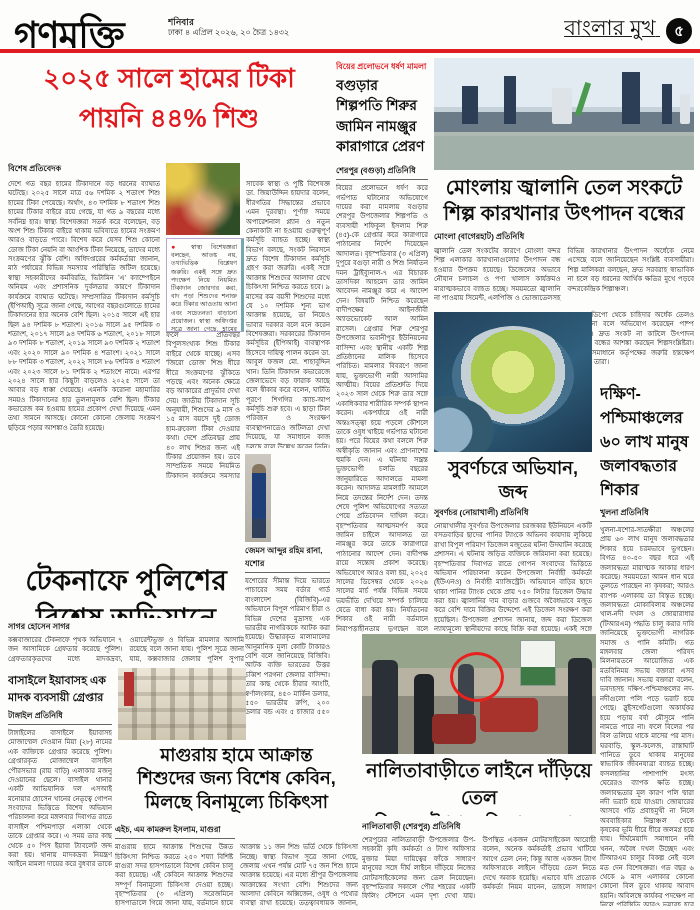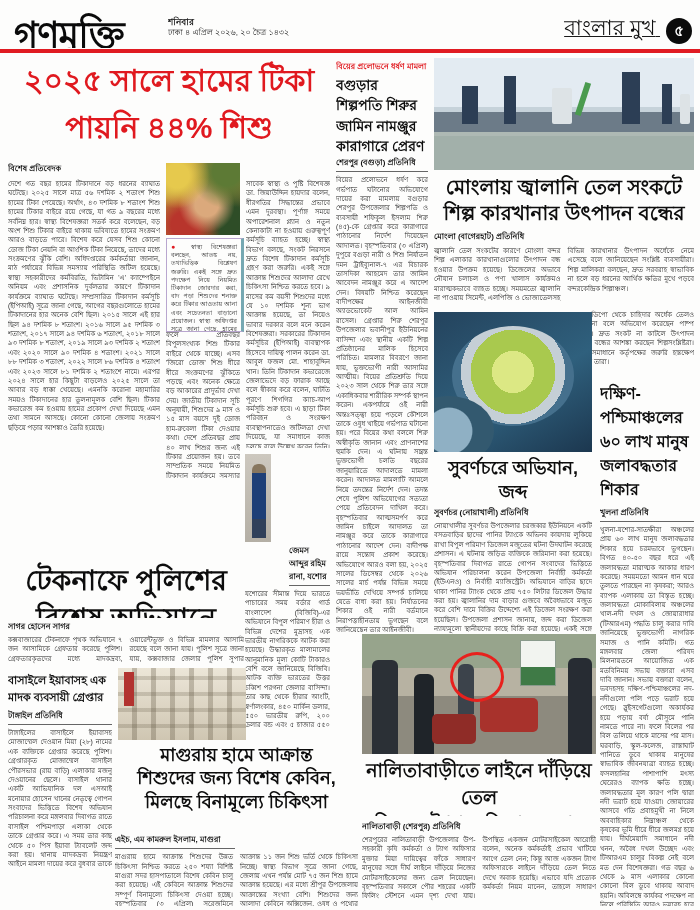--- a/index.html
+++ b/index.html
@@ -83,42 +83,42 @@
   <div class="abs dateblock" style="left:168px;top:16px;width:180px;height:30px;">
     <div class="day">শনিবার</div>
     <div>ঢাকা ৪ এপ্রিল ২০২৬, ২০ চৈত্র ১৪৩২</div>
   </div>
   <div class="abs" style="left:470px;top:12px;width:222px;height:32px;text-align:right;text-decoration:underline;">
     <span class="section-name">বাংলার মুখ</span>
     <span class="page-badge">৫</span>
   </div>
   <div class="red-rule"></div>
 
-  <div class="abs headline-red" style="left:8px;top:58px;width:322px;height:98px;font-size:30px;line-height:1.55;">
+  <div class="abs headline-red" style="left:8px;top:58px;width:322px;height:98px;font-size:26px;line-height:1.55;">
     <div>২০২৫ সালে হামের টিকা</div>
     <div>পায়নি ৪৪% শিশু</div>
   </div>
   <div class="abs" style="left:8px;top:162px;width:152px;height:14px;">
     <div class="byline">বিশেষ প্রতিবেদক</div>
   </div>
   <div class="abs body-text" style="left:8px;top:179px;width:152px;height:299px;">দেশে গত বছর হামের টিকাদানে বড় ধরনের ব্যাঘাত ঘটেছে। ২০২৫ সালে মাত্র ৫৬ দশমিক ২ শতাংশ শিশু হামের টিকা পেয়েছে। অর্থাৎ, ৪৩ দশমিক ৮ শতাংশ শিশু হামের টিকার বাইরে রয়ে গেছে, যা গত ৯ বছরের মধ্যে সর্বনিম্ন হার। স্বাস্থ্য বিশেষজ্ঞরা সতর্ক করে বলেছেন, বড় অংশ শিশু টিকার বাইরে থাকায় ভবিষ্যতে হামের সংক্রমণ আরও বাড়তে পারে। বিশেষ করে যেসব শিশু কোনো ডোজ টিকা নেয়নি বা আংশিক টিকা নিয়েছে, তাদের মধ্যে সংক্রমণের ঝুঁকি বেশি। অধিদপ্তরের কর্মকর্তারা জানান, মাঠ পর্যায়ের বিভিন্ন সমস্যায় পরিস্থিতি জটিল হয়েছে। স্বাস্থ্য সহকারীদের কর্মবিরতি, ভিটামিন 'এ' ক্যাম্পেইনে অনিয়ম এবং প্রশাসনিক দুর্বলতার কারণে টিকাদান কার্যক্রমে ব্যাঘাত ঘটেছে। সম্প্রসারিত টিকাদান কর্মসূচি (ইপিআই) সূত্রে জানা গেছে, আগের বছরগুলোতে হামের টিকাদানের হার অনেক বেশি ছিল। ২০১৫ সালে এই হার ছিল ৯৪ দশমিক ৮ শতাংশ। ২০১৬ সালে ৯৫ দশমিক ৩ শতাংশ, ২০১৭ সালে ৯৪ দশমিক ৬ শতাংশ, ২০১৮ সালে ৯৩ দশমিক ৮ শতাংশ, ২০১৯ সালে ৯৩ দশমিক ২ শতাংশ এবং ২০২০ সালে ৯০ দশমিক ৪ শতাংশ। ২০২১ সালে ৮৮ দশমিক ৩ শতাংশ, ২০২২ সালে ৮৬ দশমিক ৪ শতাংশ এবং ২০২৩ সালে ৮১ দশমিক ২ শতাংশে নামে। এরপর ২০২৪ সালে হার কিছুটা বাড়লেও ২০২৫ সালে তা আবার বড় ধাক্কা খেয়েছে। এমনকি করোনা মহামারির সময়ও টিকাদানের হার তুলনামূলক বেশি ছিল। টিকার কভারেজ কম হওয়ায় হামের প্রকোপ দেখা দিয়েছে এমন তথ্য সামনে আসছে। কোনো কোনো জেলায় সংক্রমণ ছড়িয়ে পড়ার আশঙ্কাও তৈরি হয়েছে।</div>
 
   <div class="photo vax-photo" style="left:166px;top:163px;width:74px;height:72px;"></div>
   <div class="abs caption-box" style="left:166px;top:238px;width:66px;height:86px;">
     <span class="bullet">●</span>
     <span>স্বাস্থ্য বিশেষজ্ঞরা বলছেন, আতঙ্ক নয়, তথ্যভিত্তিক বিশ্লেষণ জরুরি। একই সঙ্গে দ্রুত পদক্ষেপ নিয়ে নিয়মিত টিকাদান জোরদার করা, বাদ পড়া শিশুদের শনাক্ত করে টিকার আওতায় আনা এবং সচেতনতা বাড়ানো প্রয়োজন। স্বাস্থ্য অধিদপ্তর সূত্রে জানা গেছে, হামের টিকাদান কভারেজ বাড়াতে শিগগিরই বিশেষ কর্মসূচি নেওয়ার পরিকল্পনা রয়েছে</span>
   </div>
   <div class="abs body-text" style="left:166px;top:330px;width:74px;height:148px;">ফলে প্রতিবছর বিপুলসংখ্যক শিশু টিকার বাইরে থেকে যাচ্ছে। এসব 'জিরো ডোজ' শিশু ধীরে ধীরে সংক্রমণের ঝুঁকিতে পড়ছে এবং অনেক ক্ষেত্রে বড় আকারের প্রাদুর্ভাব দেখা দেয়। জাতীয় টিকাদান সূচি অনুযায়ী, শিশুদের ৯ মাস ও ১৫ মাস বয়সে দুই ডোজ হাম-রুবেলা টিকা দেওয়ার কথা। দেশে প্রতিবছর প্রায় ৪০ লাখ শিশুর জন্য এই টিকার প্রয়োজন হয়। তবে সাম্প্রতিক সময়ে নিয়মিত টিকাদান কার্যক্রমে সমস্যার আভাস দেখা দিয়েছে।</div>
 
   <div class="abs body-text" style="left:246px;top:179px;width:84px;height:269px;">সাবেক স্বাস্থ্য ও পুষ্টি বিশেষজ্ঞ ডা. জিয়াউদ্দিন হায়দার বলেন, ধীরগতির সিদ্ধান্তের প্রভাবে এমন দুরবস্থা। পূর্ণাঙ্গ সময়ে অপারেশনাল প্ল্যান ও নতুন কেনাকাটা না হওয়ায় গুরুত্বপূর্ণ কর্মসূচি ব্যাহত হচ্ছে। স্বাস্থ্য বিভাগ বলছে, সংকট নিরসনে দ্রুত বিশেষ টিকাদান কর্মসূচি গ্রহণ করা জরুরি। একই সঙ্গে আক্রান্ত শিশুদের আলাদা রেখে চিকিৎসা নিশ্চিত করতে হবে। ৯ মাসের কম বয়সী শিশুদের মধ্যে যে ১০ দশমিক শূন্য ভাগ আক্রান্ত হয়েছে, তা নিয়েও ভাবার দরকার বলে মনে করেন বিশেষজ্ঞরা। সরকারের টিকাদান কর্মসূচির (ইপিআই) ব্যবস্থাপক হিসেবে দায়িত্ব পালন করেন ডা. আবুল ফজল মো. শাহাবুদ্দিন খান। তিনি টিকাদান কভারেজে জেলাভেদে বড় ফারাক আছে বলে স্বীকার করে বলেন, ঘাটতি পূরণে শিগগির ক্যাচ-আপ কর্মসূচি শুরু হবে। এ ছাড়া টিকা পরিবহন ও সংরক্ষণ ব্যবস্থাপনাতেও জটিলতা দেখা দিয়েছে, যা সমাধানে কাজ চলছে বলে উল্লেখ করেন তিনি। জনস্বাস্থ্য বিশেষজ্ঞরা বলছেন, টিকাদানে ঘাটতির দায় কারও একার নয়।</div>
 
   <div class="abs" style="left:336px;top:60px;width:92px;height:572px;">
     <div class="kicker">বিয়ের প্রলোভনে ধর্ষণ মামলা</div>
     <div class="headline" style="font-size:14px;line-height:1.45;margin-top:2px;">বগুড়ার শিল্পপতি শিরুর জামিন নামঞ্জুর কারাগারে প্রেরণ</div>
-    <div class="byline" style="margin-top:0;">শেরপুর (বগুড়া) প্রতিনিধি</div>
+    <div class="byline" style="margin-top:8px;">শেরপুর (বগুড়া) প্রতিনিধি</div>
     <div class="body-text" style="height:468px;overflow:hidden;">বিয়ের প্রলোভনে ধর্ষণ করে গর্ভপাত ঘটানোর অভিযোগে দায়ের করা মামলায় বগুড়ার শেরপুর উপজেলার শিল্পপতি ও ব্যবসায়ী শফিকুল ইসলাম শিরু (৪৫)-কে গ্রেপ্তার করে কারাগারে পাঠানোর নির্দেশ দিয়েছেন আদালত। বৃহস্পতিবার (৩ এপ্রিল) দুপুরে বগুড়া নারী ও শিশু নির্যাতন দমন ট্রাইব্যুনাল-৭ এর বিচারক তাসদিকা আহমেদ তার জামিন আবেদন নামঞ্জুর করে এ আদেশ দেন। বিষয়টি নিশ্চিত করেছেন বাদীপক্ষের আইনজীবী অ্যাডভোকেট আল আমিন রাসেল। গ্রেপ্তার শিরু শেরপুর উপজেলার ভবানীপুর ইউনিয়নের বাসিন্দা এবং স্থানীয় একটি শিল্প প্রতিষ্ঠানের মালিক হিসেবে পরিচিত। মামলার বিবরণে জানা যায়, ভুক্তভোগী নারী আসামির আত্মীয়। বিয়ের প্রতিশ্রুতি দিয়ে ২০২৩ সাল থেকে শিরু তার সঙ্গে একাধিকবার শারীরিক সম্পর্ক স্থাপন করেন। একপর্যায়ে ওই নারী অন্তঃসত্ত্বা হয়ে পড়লে কৌশলে তাকে ওষুধ খাইয়ে গর্ভপাত ঘটানো হয়। পরে বিয়ের কথা বললে শিরু অস্বীকৃতি জানান এবং প্রাণনাশের হুমকি দেন। এ ঘটনায় সন্ত্রস্ত ভুক্তভোগী চলতি বছরের জানুয়ারিতে আদালতে মামলা করেন। আদালত মামলাটি আমলে নিয়ে তদন্তের নির্দেশ দেন। তদন্ত শেষে পুলিশ অভিযোগের সত্যতা পেয়ে প্রতিবেদন দাখিল করে। বৃহস্পতিবার আত্মসমর্পণ করে জামিন চাইলে আদালত তা নামঞ্জুর করে তাকে কারাগারে পাঠানোর আদেশ দেন। বাদীপক্ষ রায়ে সন্তোষ প্রকাশ করেছে। অভিযোগে আরও বলা হয়, ২০২৫ সালের ডিসেম্বর থেকে ২০২৬ সালের মার্চ পর্যন্ত বিভিন্ন সময়ে ভয়ভীতি দেখিয়ে সম্পর্ক চালিয়ে যেতে বাধ্য করা হয়। নির্যাতনের শিকার ওই নারী বর্তমানে নিরাপত্তাহীনতায় ভুগছেন বলে জানিয়েছেন তার আইনজীবী।</div>
   </div>
 
   <div class="photo mongla-photo" style="left:434px;top:58px;width:260px;height:112px;">
     <div class="tower" style="left:28px;top:28px;width:16px;height:38px;"></div>
     <div class="tower" style="left:70px;top:18px;width:12px;height:48px;"></div>
     <div class="silo" style="left:118px;top:30px;width:20px;height:36px;"></div>
     <div class="crane" style="left:146px;top:24px;width:6px;height:34px;transform:rotate(18deg);"></div>
     <div class="tower" style="left:188px;top:14px;width:18px;height:52px;"></div>
     <div class="tower" style="left:228px;top:26px;width:10px;height:40px;"></div>
@@ -153,41 +153,41 @@
   <div class="abs headline center" style="left:8px;top:562px;width:236px;height:56px;font-size:28px;line-height:1.35;">টেকনাফে পুলিশের বিশেষ অভিযানে গ্রেফতার-৭</div>
   <div class="abs" style="left:8px;top:620px;width:110px;height:12px;">
     <div class="byline">সাগর হোসেন সাগর</div>
   </div>
   <div class="abs body-text cols2" style="left:8px;top:635px;width:236px;height:33px;">কক্সবাজারের টেকনাফে পৃথক অভিযানে ৭ জন আসামিকে গ্রেফতার করেছে পুলিশ। গ্রেফতারকৃতদের মধ্যে মাদকদ্রব্য, ওয়ারেন্টভুক্ত ও বিভিন্ন মামলার আসামি রয়েছে বলে জানা যায়। পুলিশ সূত্রে জানা যায়, কক্সবাজার জেলার পুলিশ সুপার রহমত উল্লাহর সার্বিক নির্দেশনায় এবং অতিরিক্ত পুলিশ সুপার (ক্রাইম) এর সহযোগিতায় টেকনাফ মডেল থানার অফিসার ইনচার্জ মুহাম্মদ গিয়াস উদ্দিনের নেতৃত্বে একটি চৌকস টিম এই অভিযান পরিচালনা করে টেকনাফে আসামিদের গ্রেফতার করে। অভিযানে অংশ নেন এসআই (নি.) শুভ নিয়োগী তালুকদার, এএসআই (নি.) তুষার দাস ও এএসআই (নি.) মলয় বড়ুয়া। গ্রেফতারকৃত আসামিদের যথাযথ প্রক্রিয়ায় বিজ্ঞ আদালতে সোপর্দ করা হয়েছে।</div>
 
   <div class="abs" style="left:245px;top:452px;width:85px;height:286px;">
     <div class="photo jashore-photo" style="position:relative;float:left;width:26px;height:88px;margin:2px 3px 2px 0;">
       <div class="fig"></div>
     </div>
-    <div class="byline" style="margin-top:3px;clear:both;margin-left:44px;">জেমস আব্দুর রহিম রানা, যশোর</div>
+    <div class="byline" style="margin-top:3px;clear:both;">জেমস আব্দুর রহিম রানা, যশোর</div>
     <div class="body-text" style="height:138px;overflow:hidden;">যশোরের সীমান্ত দিয়ে ভারতে পাচারের সময় বর্ডার গার্ড বাংলাদেশ (বিজিবি)-এর অভিযানে বিপুল পরিমাণ হীরা ও বিভিন্ন দেশের মুদ্রাসহ এক ভারতীয় নাগরিককে আটক করা হয়েছে। উদ্ধারকৃত মালামালের আনুমানিক মূল্য কোটি টাকারও বেশি বলে জানিয়েছে বিজিবি। আটক ব্যক্তি ভারতের উত্তর চব্বিশ পরগনা জেলার বাসিন্দা। তার কাছ থেকে হীরার আংটি, স্বর্ণালংকার, ৪৫০ মার্কিন ডলার, ৫৫০ ভারতীয় রুপি, ২০০ ডলার বন্ড এবং ৫ হাজার ৫৫০ টাকা জব্দ করা হয়। পরে তাকে বেনাপোল পোর্ট থানায় সোপর্দ করা হয়েছে। এ ঘটনায় চোরাচালান দমন আইনে মামলা করার প্রক্রিয়া চলছে বলে জানায় বিজিবি।</div>
   </div>
 
   <div class="abs" style="left:8px;top:672px;width:104px;height:234px;">
     <div class="headline" style="font-size:11px;line-height:1.5;">বাসাইলে ইয়াবাসহ এক মাদক ব্যবসায়ী গ্রেপ্তার</div>
     <div class="byline" style="margin-top:4px;">টাঙ্গাইল প্রতিনিধি</div>
     <div class="body-text" style="height:140px;overflow:hidden;">টাঙ্গাইলের বাসাইলে ইয়াবাসহ মোজাম্মেল দেওয়ান মিয়া (২৮) নামের এক ব্যক্তিকে গ্রেপ্তার করেছে পুলিশ। গ্রেপ্তারকৃত মোজাম্মেল বাসাইল পৌরসভার (রায় বাড়ি) এলাকার মজনু দেওয়ানের ছেলে। বাসাইল থানার একটি আভিযানিক দল এসআই মনোয়ার হোসেন খানের নেতৃত্বে গোপন সংবাদের ভিত্তিতে বিশেষ অভিযান পরিচালনা করে মঙ্গলবার দিবাগত রাতে বাসাইল পশ্চিমপাড়া এলাকা থেকে তাকে গ্রেপ্তার করে। এ সময় তার কাছ থেকে ৫০ পিস ইয়াবা ট্যাবলেট জব্দ করা হয়। থানায় মাদকদ্রব্য নিয়ন্ত্রণ আইনে মামলা দায়ের করে বুধবার তাকে আদালতের মাধ্যমে জেলহাজতে পাঠানো হয়েছে। এলাকায় মাদকবিরোধী এমন অভিযান অব্যাহত থাকবে বলে জানিয়েছে পুলিশ।</div>
   </div>
 
   <div class="photo building-photo" style="left:118px;top:668px;width:128px;height:72px;">
     <div class="sign"></div>
   </div>
 
   <div class="abs" style="left:115px;top:744px;width:243px;height:162px;">
     <div class="headline center" style="font-size:18px;line-height:1.3;">
       <div>মাগুরায় হামে আক্রান্ত</div>
       <div>শিশুদের জন্য বিশেষ কেবিন,</div>
       <div>মিলছে বিনামূল্যে চিকিৎসা</div>
     </div>
-    <div class="byline" style="margin-top:19px;width:120px;">এইচ, এম কামরুল ইসলাম, মাগুরা</div>
+    <div class="byline" style="margin-top:9px;width:120px;">এইচ, এম কামরুল ইসলাম, মাগুরা</div>
     <div class="body-text cols2" style="height:72px;overflow:hidden;">মাগুরায় হামে আক্রান্ত শিশুদের উন্নত চিকিৎসা নিশ্চিত করতে ২৫০ শয্যা বিশিষ্ট মাগুরা সদর হাসপাতালে বিশেষ কেবিন চালু করা হয়েছে। এই কেবিনে আক্রান্ত শিশুদের সম্পূর্ণ বিনামূল্যে চিকিৎসা দেওয়া হচ্ছে। বৃহস্পতিবার (৩ এপ্রিল) সরেজমিনে হাসপাতালে গিয়ে জানা যায়, বর্তমানে হামে আক্রান্ত ১১ জন শিশু ভর্তি থেকে চিকিৎসা নিচ্ছে। স্বাস্থ্য বিভাগ সূত্রে জানা গেছে, জেলায় এখন পর্যন্ত মোট ৭৫ জন শিশু হামে আক্রান্ত হয়েছে। এর মধ্যে শ্রীপুর উপজেলায় আক্রান্তের সংখ্যা বেশি। শিশুদের জন্য আলাদা কেবিনে অক্সিজেন, ওষুধ ও পথ্যের ব্যবস্থা রাখা হয়েছে। তত্ত্বাবধায়ক জানান, সদর হাসপাতালে চিকিৎসা ব্যবস্থা সন্তোষজনক; শিশুরা দ্রুত সুস্থ হয়ে উঠছে। অভিভাবকদের আতঙ্কিত না হয়ে দ্রুত হাসপাতালে আনার পরামর্শ দিয়েছেন চিকিৎসকরা।</div>
   </div>
 
   <div class="photo nal-photo" style="left:362px;top:634px;width:234px;height:120px;">
     <div class="nal-pump" style="left:158px;top:6px;width:34px;height:44px;"></div>
     <div class="nal-fig" style="left:10px;top:26px;width:26px;height:94px;background:#2b3036;"></div>
     <div class="nal-fig" style="left:52px;top:40px;width:20px;height:80px;background:#1f2429;"></div>
     <div class="nal-fig" style="left:96px;top:30px;width:16px;height:50px;background:#3c434b;"></div>
     <div class="nal-fig" style="left:206px;top:24px;width:24px;height:96px;background:#272c33;"></div>
     <div class="nal-moto" style="left:118px;top:64px;width:58px;height:34px;"></div>

